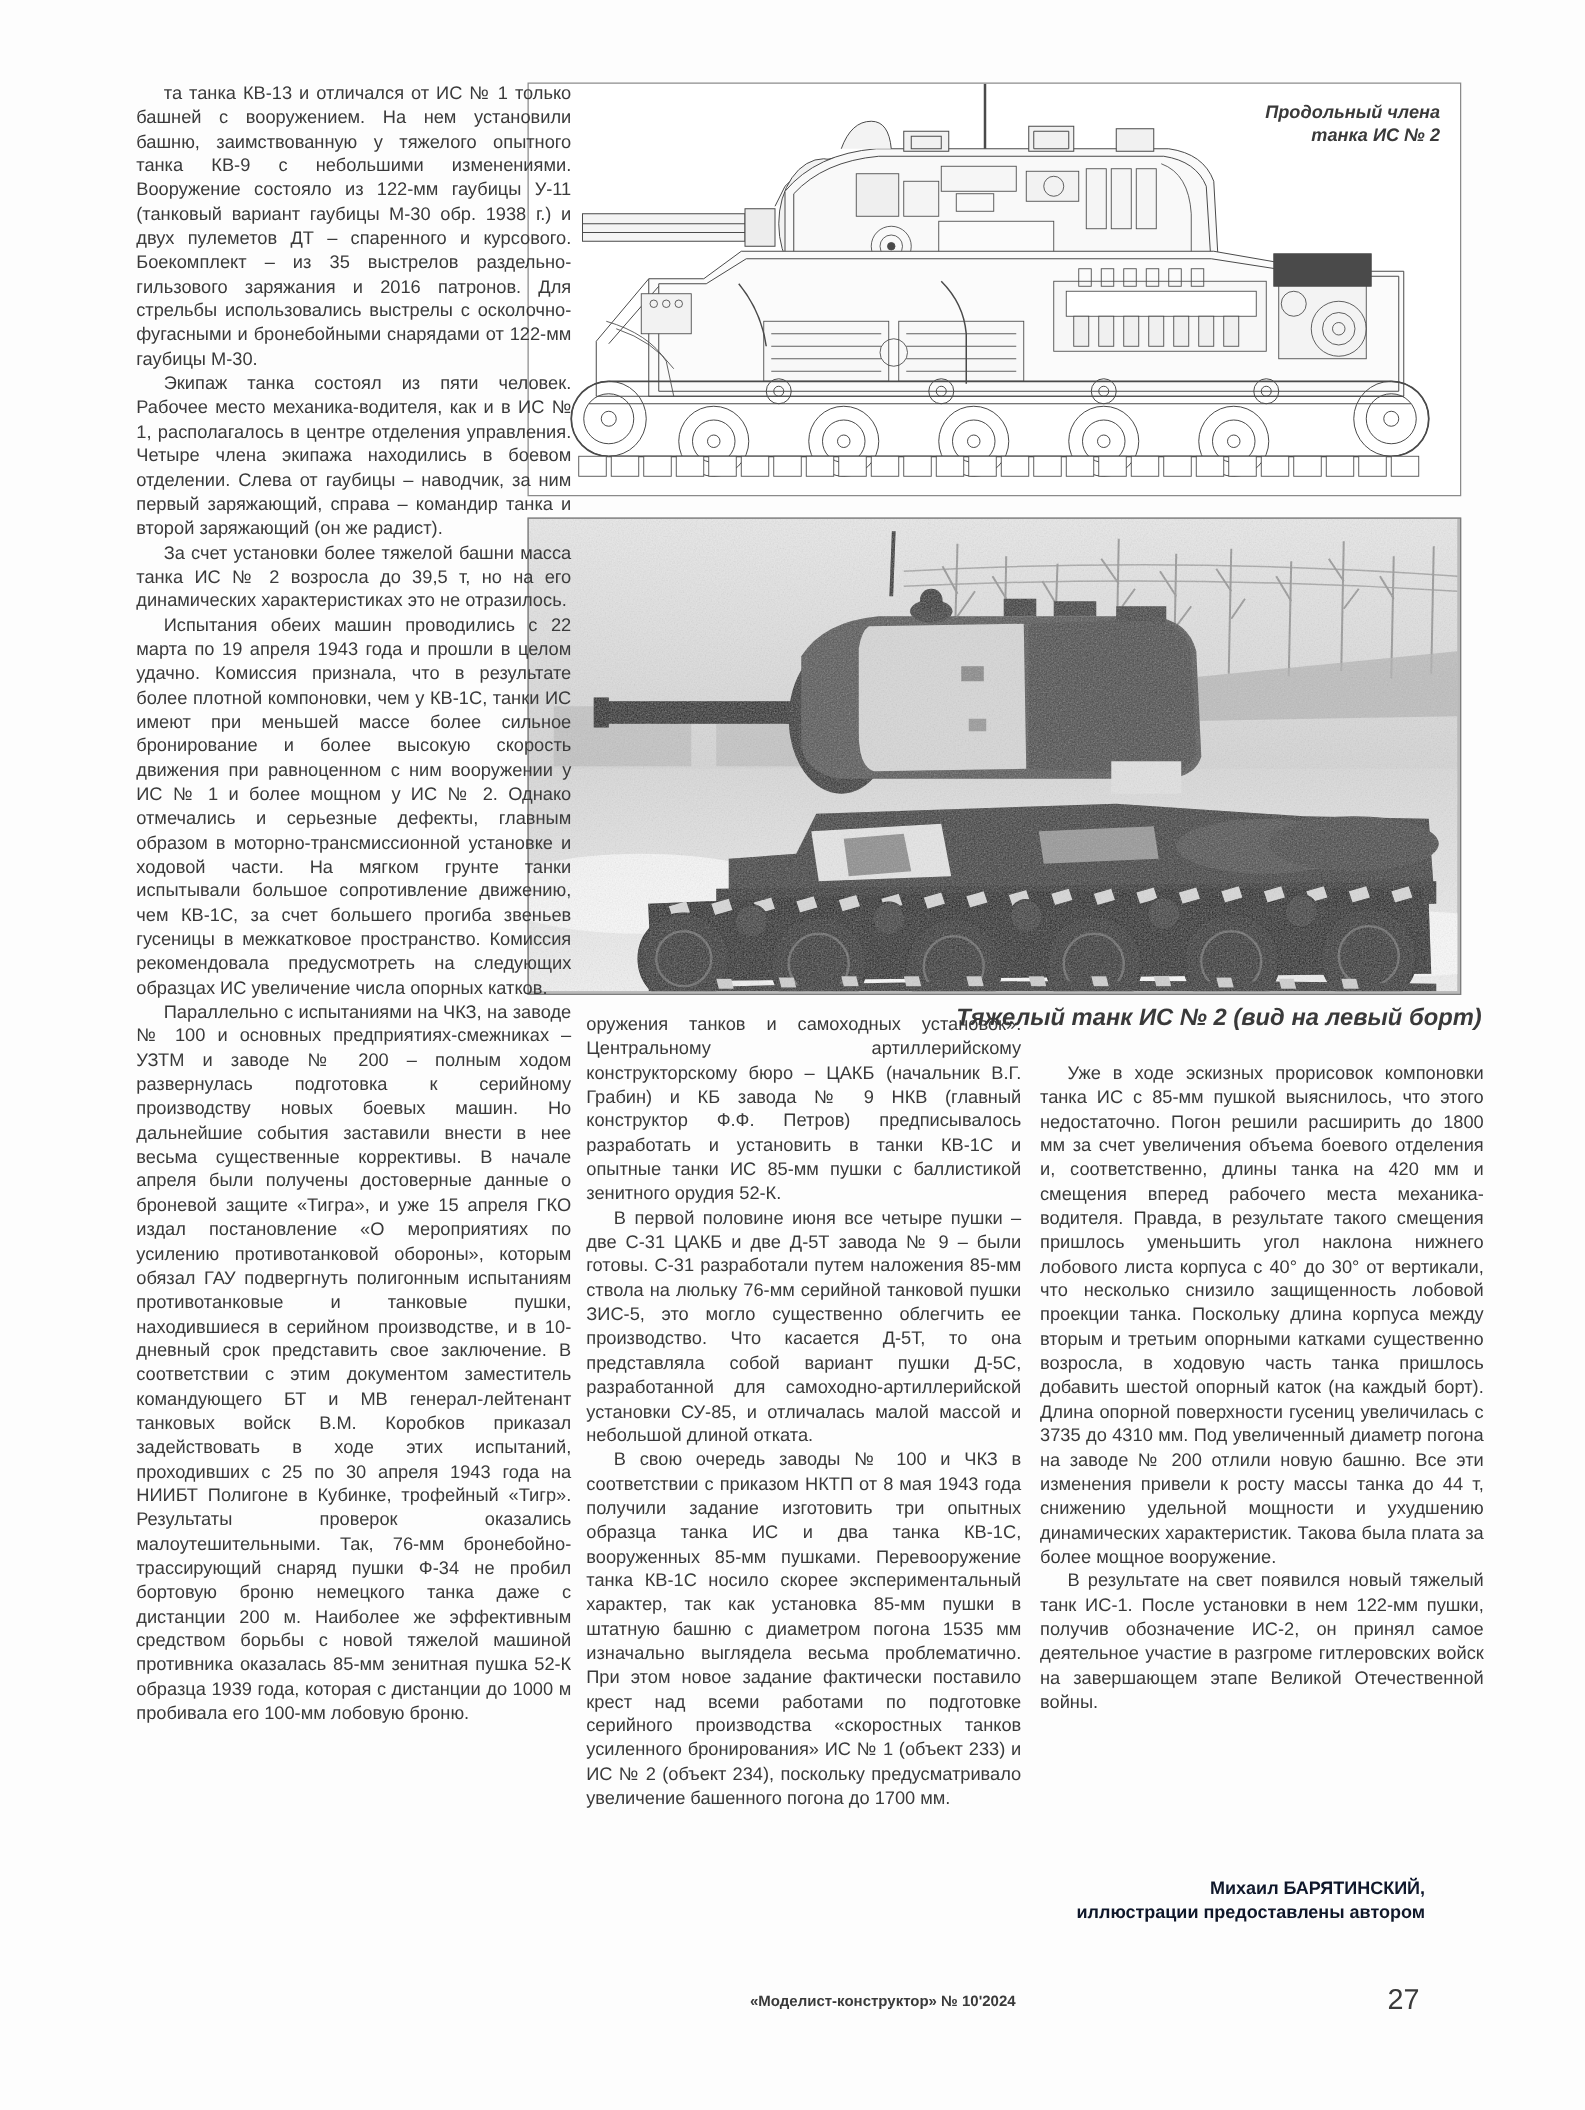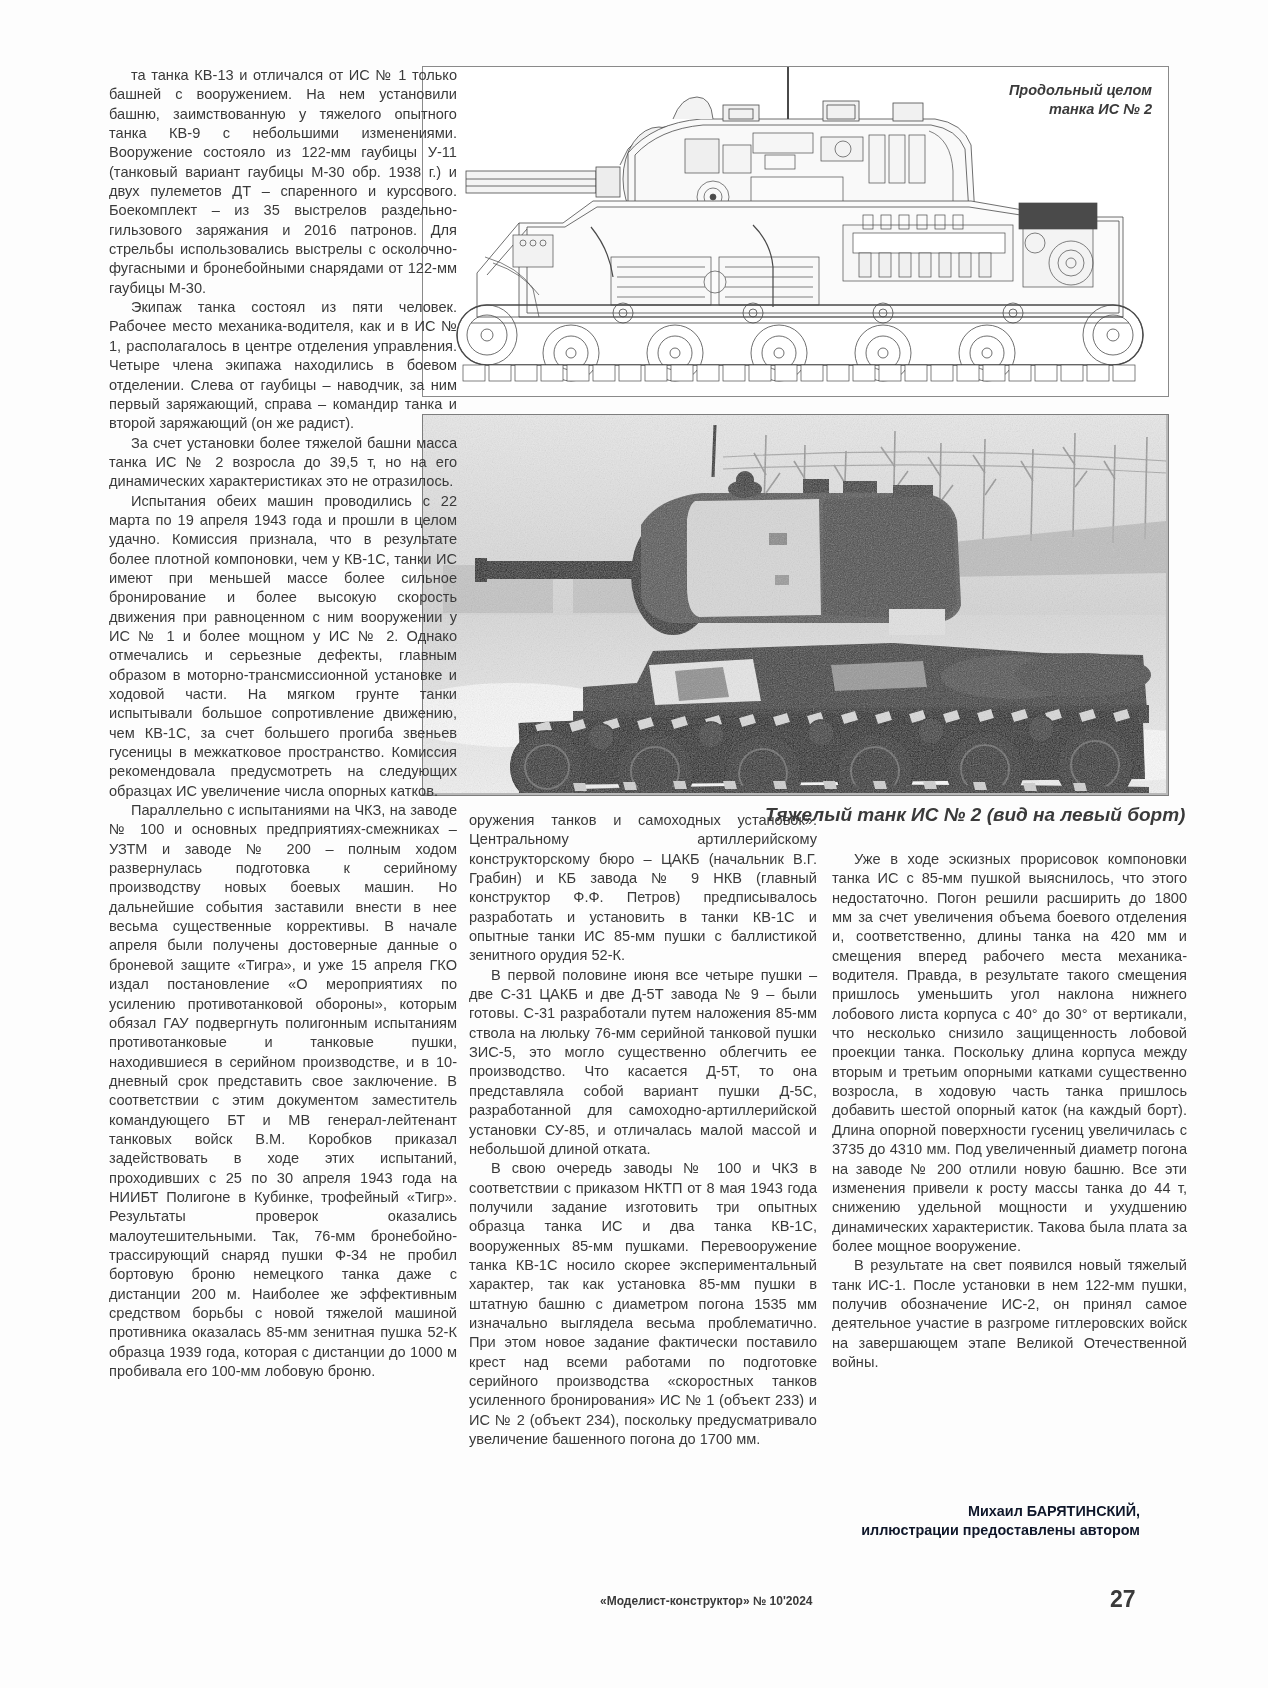--- a/index.html
+++ b/index.html
@@ -116,21 +116,21 @@
     font-weight: bold;
     font-size: 12px;
     color: #3a3a3a;
   }
   #footer-pageno {
     position: absolute;
     left: 1110px;
     top: 1586px;
     width: 60px;
     text-align: left;
-    font-weight: bold;
+    font-weight: normal;
     font-size: 23px;
     color: #3a3a3a;
   }
 </style>
 </head>
 <body>
 
 <div class="page">
 
   <div id="drawing-figure">
@@ -314,21 +314,21 @@
           <rect x="586" y="298" width="22" height="16"></rect>
           <rect x="612" y="298" width="22" height="16"></rect>
           <rect x="638" y="298" width="22" height="16"></rect>
           <rect x="664" y="298" width="22" height="16"></rect>
           <rect x="690" y="298" width="22" height="16"></rect>
         </g>
       </g>
     </svg>
 
     <div class="drawing-caption">
-      <div>Продольный целом</div>
+      <div>Продольный члена</div>
       <div>танка ИС № 2</div>
     </div>
   </div>
 
   <div id="photo-figure">
     <svg width="743" height="378" viewBox="0 0 743 378">
       <defs>
         <linearGradient id="sky" x1="0" y1="0" x2="0" y2="1">
           <stop offset="0%" stop-color="#e8e8e8"></stop>
           <stop offset="100%" stop-color="#d2d2d2"></stop>

